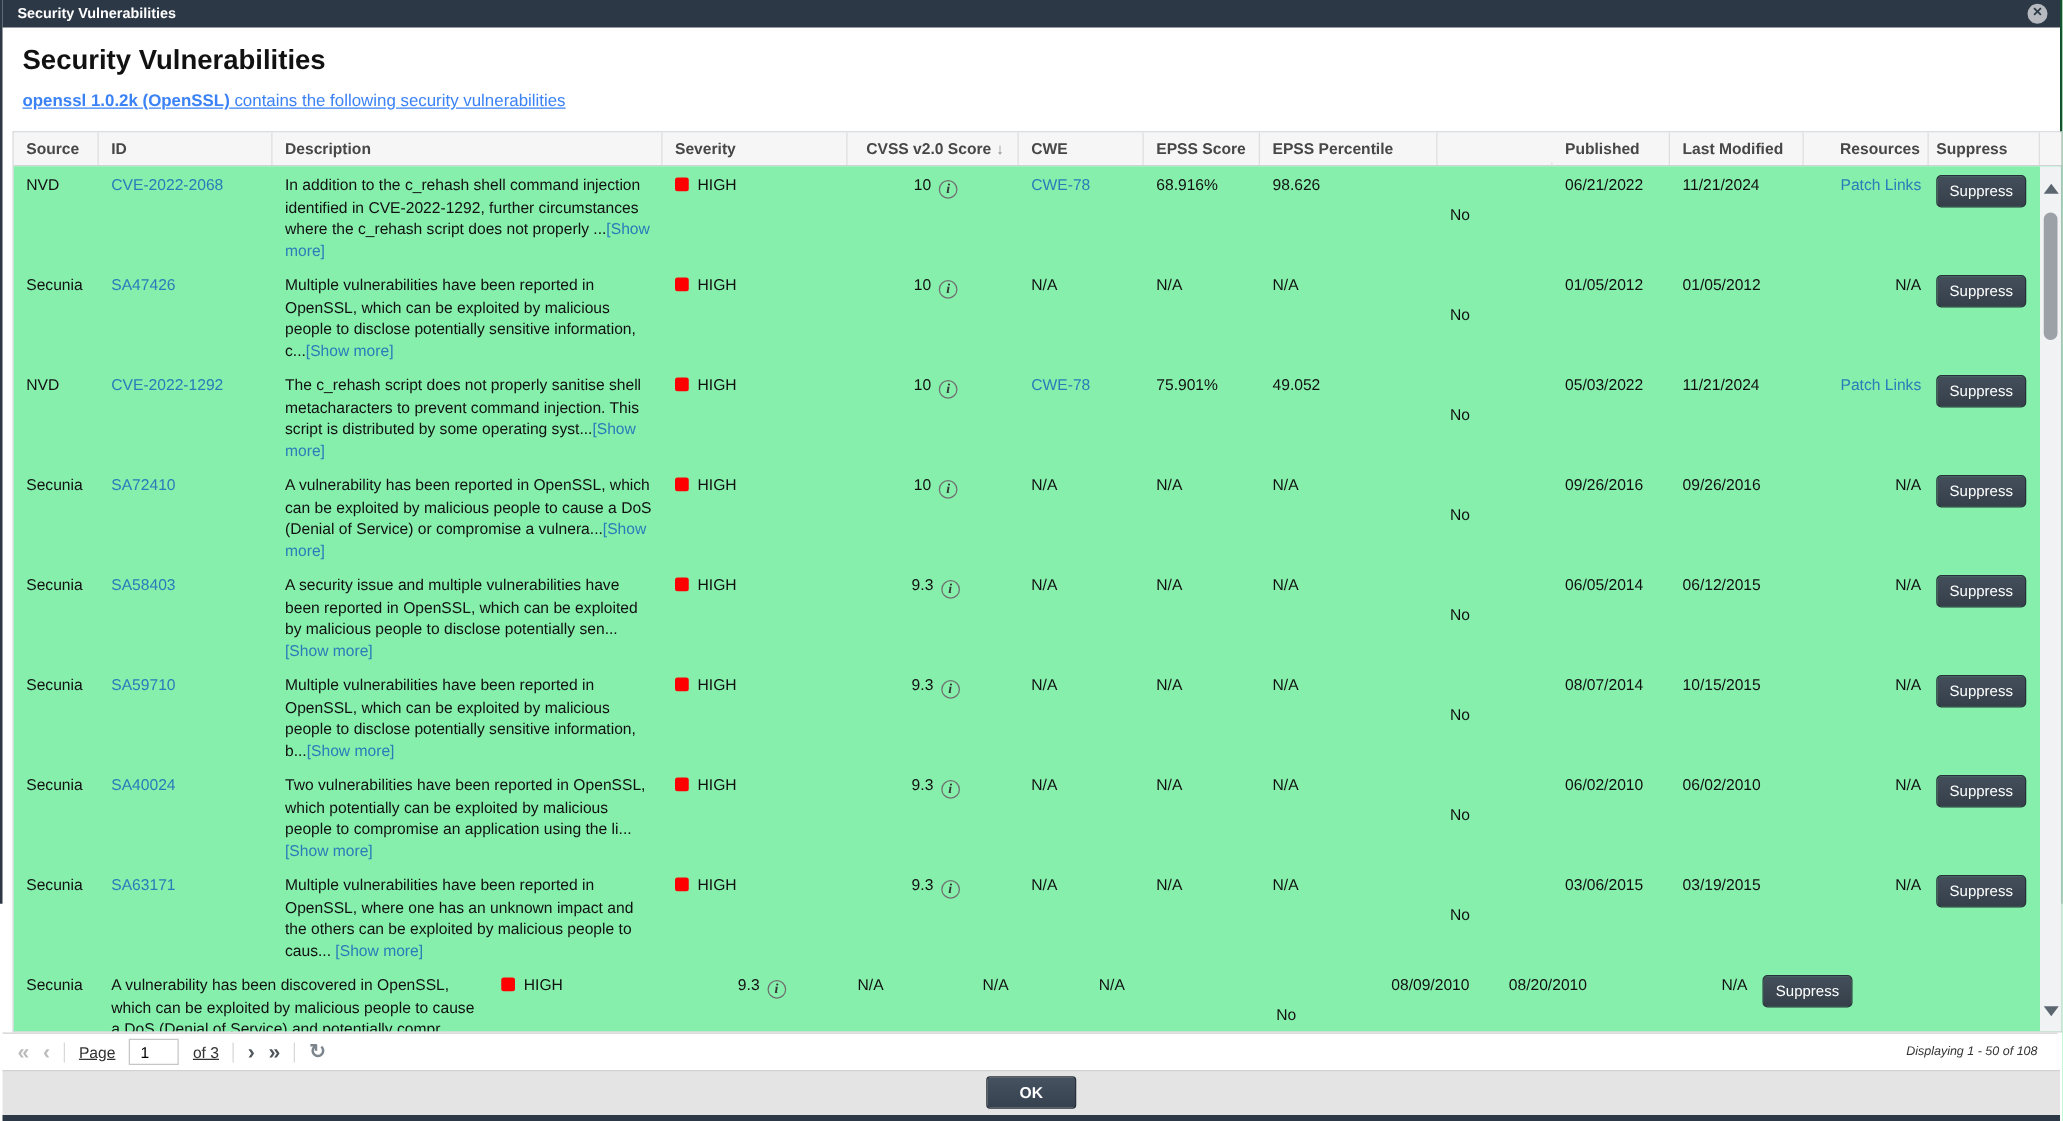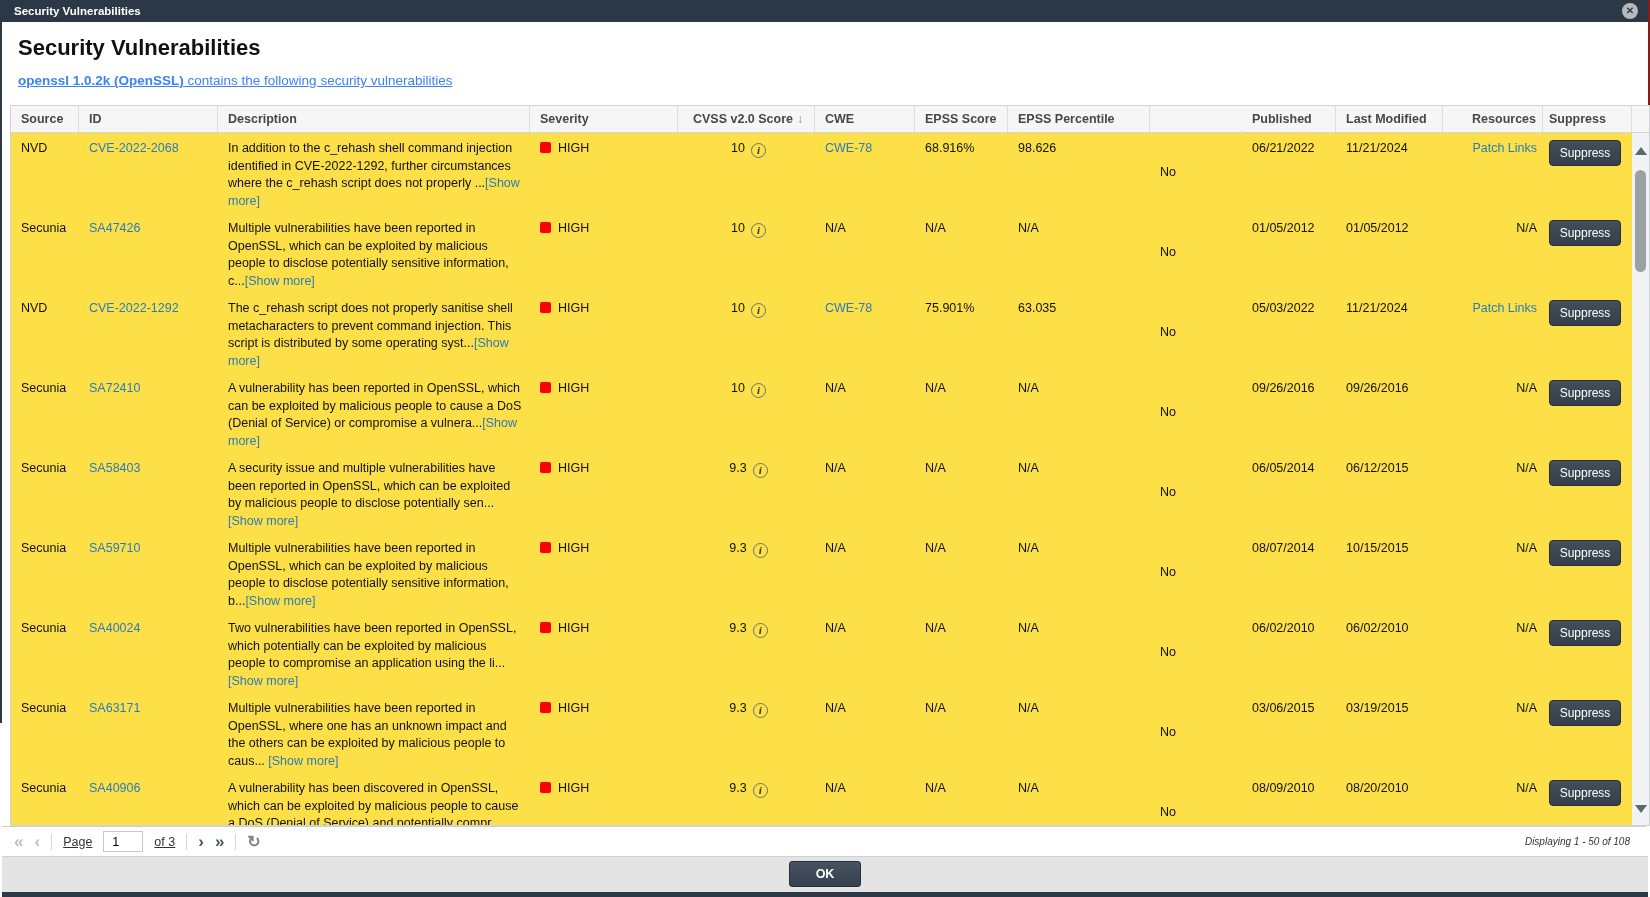--- a/index.html
+++ b/index.html
@@ -1,20 +1,20 @@
 <!DOCTYPE html>
 <html><head>
 <meta charset="utf-8">
 <style>
   * { box-sizing: border-box; margin: 0; padding: 0; }
   html,body { width:1650px; height:897px; }
   body { font-family:"Liberation Sans", sans-serif; background:#fff; overflow:hidden; }
 
   .window { position:relative; width:1650px; height:723px;
-            border-left:2px solid #2c3845; border-right:2px solid #7f1d1d; background:#fff; }
+            border-left:2px solid #2c3845; border-right:2px solid #14532d; background:#fff; }
 
   
   .titlebar { height:22px; background:#2c3845; color:#fff; position:relative; }
   .titlebar-text { font-size:11.5px; font-weight:bold; line-height:22px; padding-left:12px; display:inline-block; }
   .close-btn { position:absolute; right:10px; top:3px; width:16px; height:16px; border-radius:50%;
                background:#b6bac0; color:#2c3845; font-size:10px; font-weight:bold; text-align:center;
                line-height:16px; cursor:pointer; }
 
   
   .page-title { font-size:22px; font-weight:bold; color:#111; margin:14px 0 0 16px; line-height:24px; }
@@ -23,21 +23,21 @@
 
   
   .grid { margin:16px 0 0 8px; width:1640px; border:1px solid #d0d3d6; }
   .grid-header { display:flex; background:#f6f6f7; border-bottom:1px solid #d0d3d6; height:27px; }
   .hcell { font-size:12.5px; font-weight:bold; color:#474747; padding:6px 6px 0 10px; border-right:1px solid #dcdee0;
            white-space:nowrap; overflow:hidden; cursor:pointer; }
   .hcell:last-child { border-right:none; }
   .hspacer { width:17px; background:#f6f6f7; border-right:none; }
   .sort-icon { color:#8a8a8a; font-weight:bold; margin-left:4px; font-size:12px; }
 
-  .grid-viewport { position:relative; height:692px; overflow:hidden; background:#fde047; }
+  .grid-viewport { position:relative; height:692px; overflow:hidden; background:#86efac; }
   .grid-rows { width:1621px; overflow:hidden; height:692px; }
   .grid-row { display:flex; }
   .cell { font-size:12.5px; color:#111; padding:7px 6px 3px 10px; line-height:17.5px; }
 
   .col-source { width:68px; }
   .col-id { width:139px; }
   .col-description { width:312px; }
   .col-severity { width:148px; }
   .col-cvss { width:137px; text-align:center; }
   .col-cwe { width:100px; }
@@ -157,21 +157,21 @@
   </div>
 
   <div class="grid-row">
     <div class="cell col-source">NVD</div>
     <div class="cell col-id"><a class="link">CVE-2022-1292</a></div>
     <div class="cell col-description"><span>The c_rehash script does not properly sanitise shell metacharacters to prevent command injection. This script is distributed by some operating syst...</span><a class="link">[Show more]</a></div>
     <div class="cell col-severity"><span class="sev-swatch" style="background: rgb(255, 0, 0);"></span><span>HIGH</span></div>
     <div class="cell col-cvss"><span>10</span><span class="info-icon">i</span></div>
     <div class="cell col-cwe"><span class="cwe-val link">CWE-78</span></div>
     <div class="cell col-epss-score">75.901%</div>
-    <div class="cell col-epss-pct">63.035</div>
+    <div class="cell col-epss-pct">49.052</div>
     <div class="cell col-iskev">No</div>
     <div class="cell col-published">05/03/2022</div>
     <div class="cell col-modified">11/21/2024</div>
     <div class="cell col-resources"><span class="res-val link">Patch Links</span></div>
     <div class="cell col-suppress"><button class="suppress-btn">Suppress</button></div>
   </div>
 
   <div class="grid-row">
     <div class="cell col-source">Secunia</div>
     <div class="cell col-id"><a class="link">SA72410</a></div>
@@ -247,21 +247,20 @@
     <div class="cell col-epss-pct">N/A</div>
     <div class="cell col-iskev">No</div>
     <div class="cell col-published">03/06/2015</div>
     <div class="cell col-modified">03/19/2015</div>
     <div class="cell col-resources"><span class="res-val plain">N/A</span></div>
     <div class="cell col-suppress"><button class="suppress-btn">Suppress</button></div>
   </div>
 
   <div class="grid-row">
     <div class="cell col-source">Secunia</div>
-    <div class="cell col-id"><a class="link">SA40906</a></div>
     <div class="cell col-description"><span>A vulnerability has been discovered in OpenSSL, which can be exploited by malicious people to cause a DoS (Denial of Service) and potentially compr...</span></div>
     <div class="cell col-severity"><span class="sev-swatch" style="background: rgb(255, 0, 0);"></span><span>HIGH</span></div>
     <div class="cell col-cvss"><span>9.3</span><span class="info-icon">i</span></div>
     <div class="cell col-cwe"><span class="cwe-val plain">N/A</span></div>
     <div class="cell col-epss-score">N/A</div>
     <div class="cell col-epss-pct">N/A</div>
     <div class="cell col-iskev">No</div>
     <div class="cell col-published">08/09/2010</div>
     <div class="cell col-modified">08/20/2010</div>
     <div class="cell col-resources"><span class="res-val plain">N/A</span></div>

